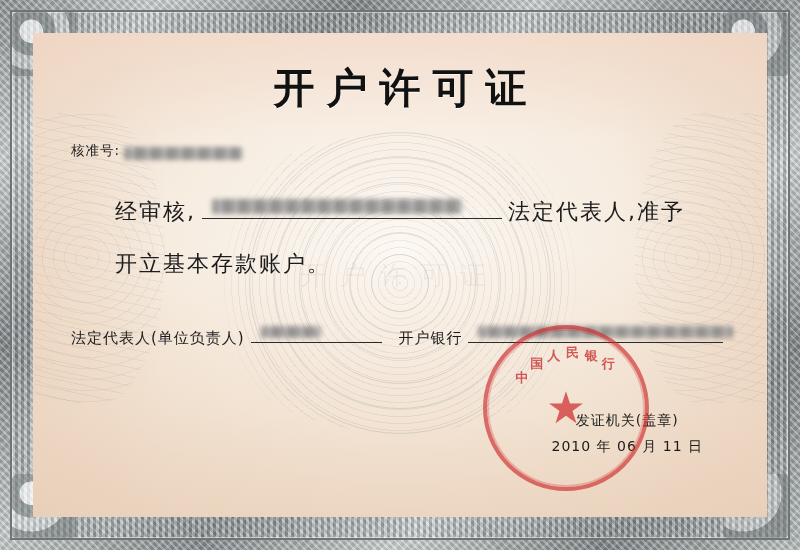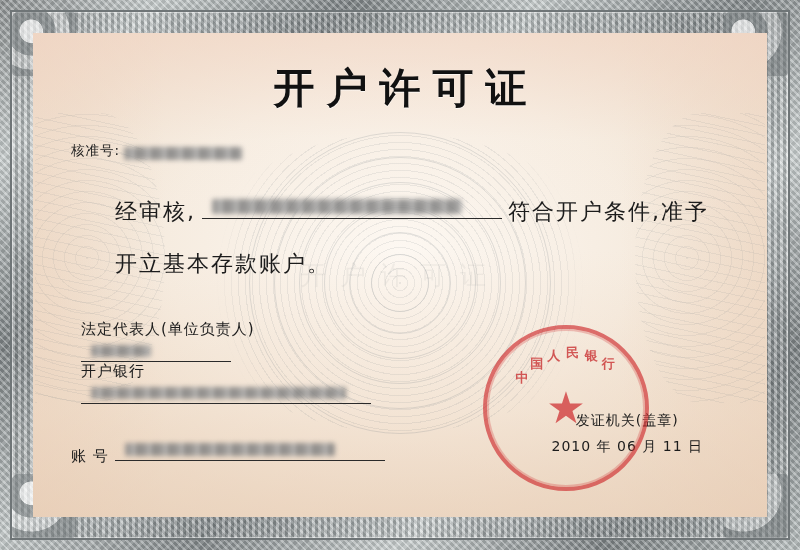--- a/index.html
+++ b/index.html
@@ -198,21 +198,20 @@
     height: 15px;
   }
   .body-line-2 { padding-left: 44px; }
 
   .row-rep {
     display: flex;
     align-items: baseline;
     margin-top: 30px;
     font-size: 15px;
     letter-spacing: 1px;
-    flex-direction: column;
   }
   .row-rep .label { white-space: nowrap; }
   .row-account {
     display: flex;
     align-items: baseline;
     margin-top: 34px;
     font-size: 15px;
     letter-spacing: 1px;
   }
 
@@ -314,42 +313,36 @@
         </div>
       </div>
 
       <div class="body-block">
         <div class="body-line-1">
           <span class="ind"></span>
           <span>经审核,</span>
           <span class="fill-line" style="width:300px;">
             <span class="redacted gray" style="width:250px;"></span>
           </span>
-          <span>符合开户条件,准予</span>
+          <span>法定代表人,准予</span>
         </div>
         <div class="body-line-2">开立基本存款账户。</div>
       </div>
 
       <div class="row-rep">
         <span class="label">法定代表人(单位负责人)</span>
         <span class="fill-line" style="width:150px;height:22px;">
           <span class="redacted gray" style="width:60px;height:12px;"></span>
         </span>
         <span class="label" style="margin-left:10px;">开户银行</span>
         <span class="fill-line" style="width:290px;height:22px;">
           <span class="redacted gray" style="width:255px;height:12px;"></span>
         </span>
       </div>
 
-      <div class="row-account">
-        <span class="label">账    号</span>
-        <span class="fill-line" style="width:270px;height:22px;">
-          <span class="redacted gray" style="width:210px;height:13px;"></span>
-        </span>
-      </div>
 
       <div class="issuer">
         <div>发证机关(盖章)</div>
         <div>2010 年 06 月 11 日</div>
       </div>
 
       <div class="seal">
         <div class="arc-text">
           <span style="transform: rotate(-52deg) translate(0,-64px) rotate(52deg);">中</span>
           <span style="transform: rotate(-34deg) translate(0,-64px) rotate(34deg);">国</span>

